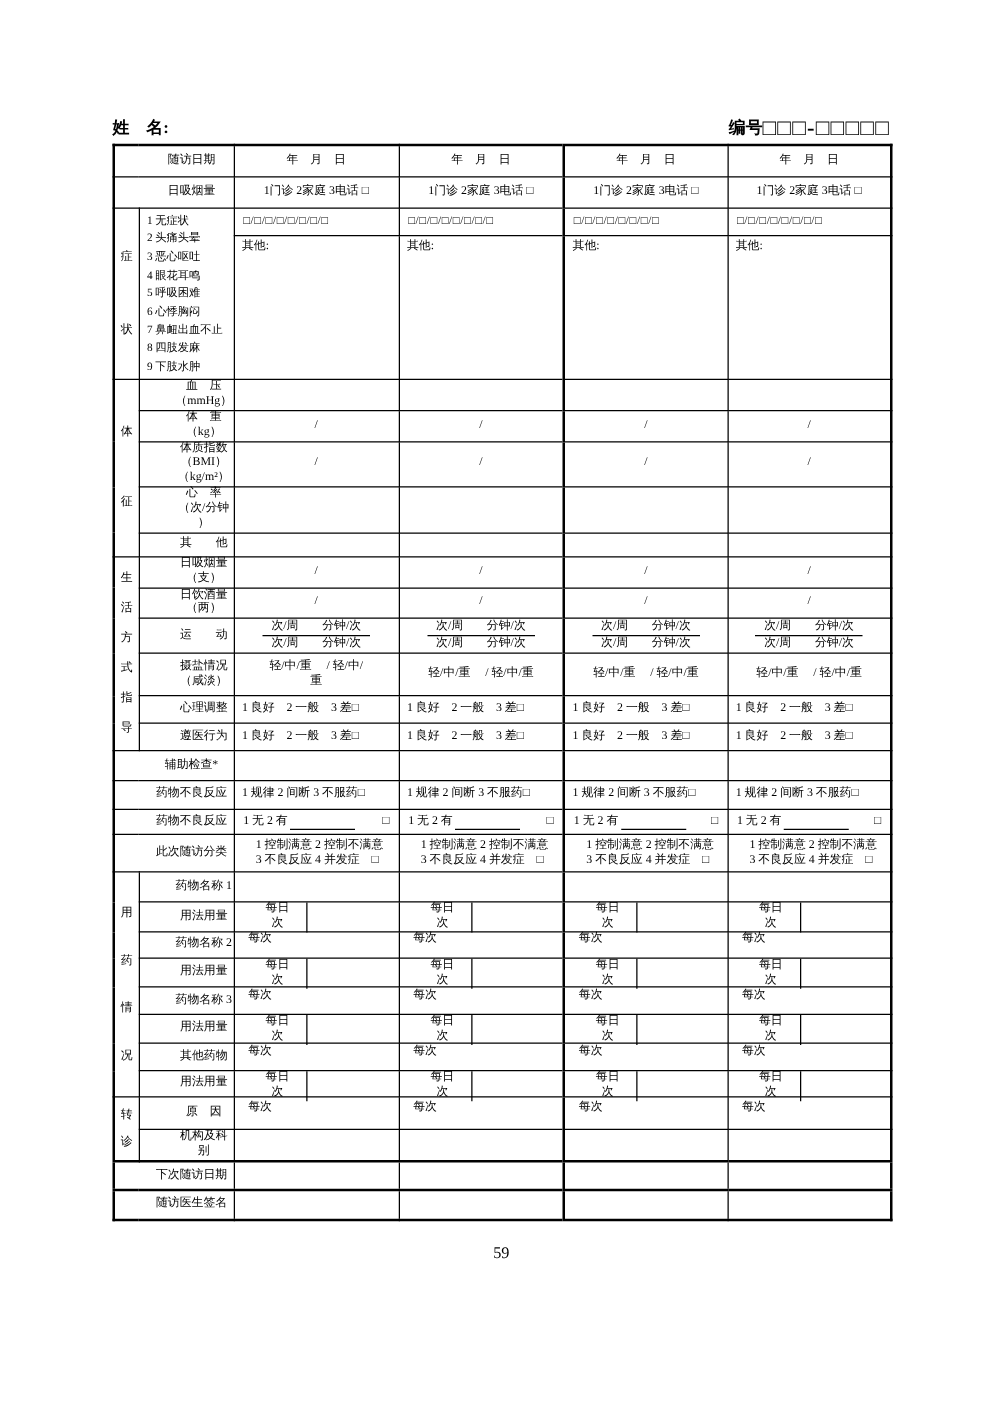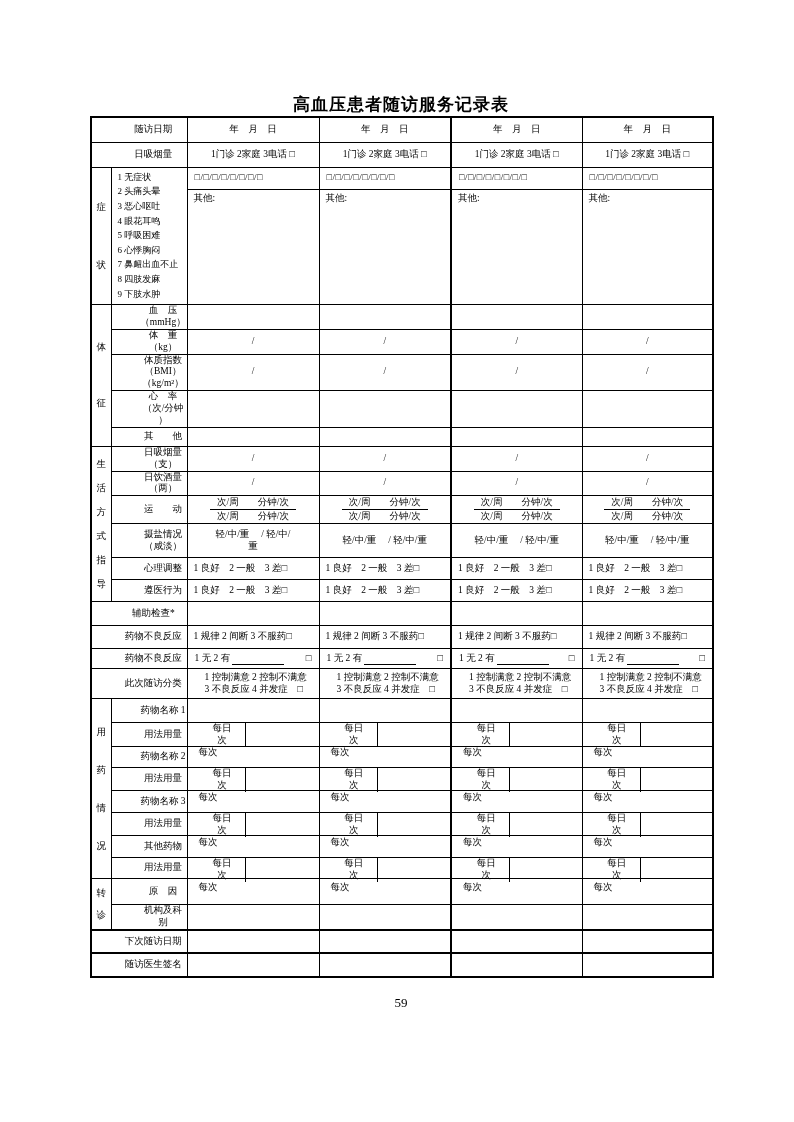--- a/index.html
+++ b/index.html
@@ -40,21 +40,27 @@
             padding-left:11px;box-sizing:border-box;}
   .split .r{flex:1;display:flex;align-items:center;padding-left:11px;}
   .tl{border-left-width:2px !important;}
   tr.tt td{border-top-width:2px;}
   .footer{width:622px;text-align:center;font-size:13px;margin-top:17px;}
 </style>
 </head>
 <body>
 
 <div class="page">
-  <div class="doc-title">高血压患者随访服务记录表</div>
+  <div class="name-row">
+    <span>姓　名:</span>
+    <span class="serial">
+      <span>编号</span>
+      <span class="serial-boxes">□□□-□□□□□</span>
+    </span>
+  </div>
 
   <table>
     <colgroup>
       <col style="width:20px">
         <col style="width:76px">
       <col style="width:132px">
         <col style="width:132px">
         <col style="width:131px">
         <col style="width:131px">
     </colgroup>

